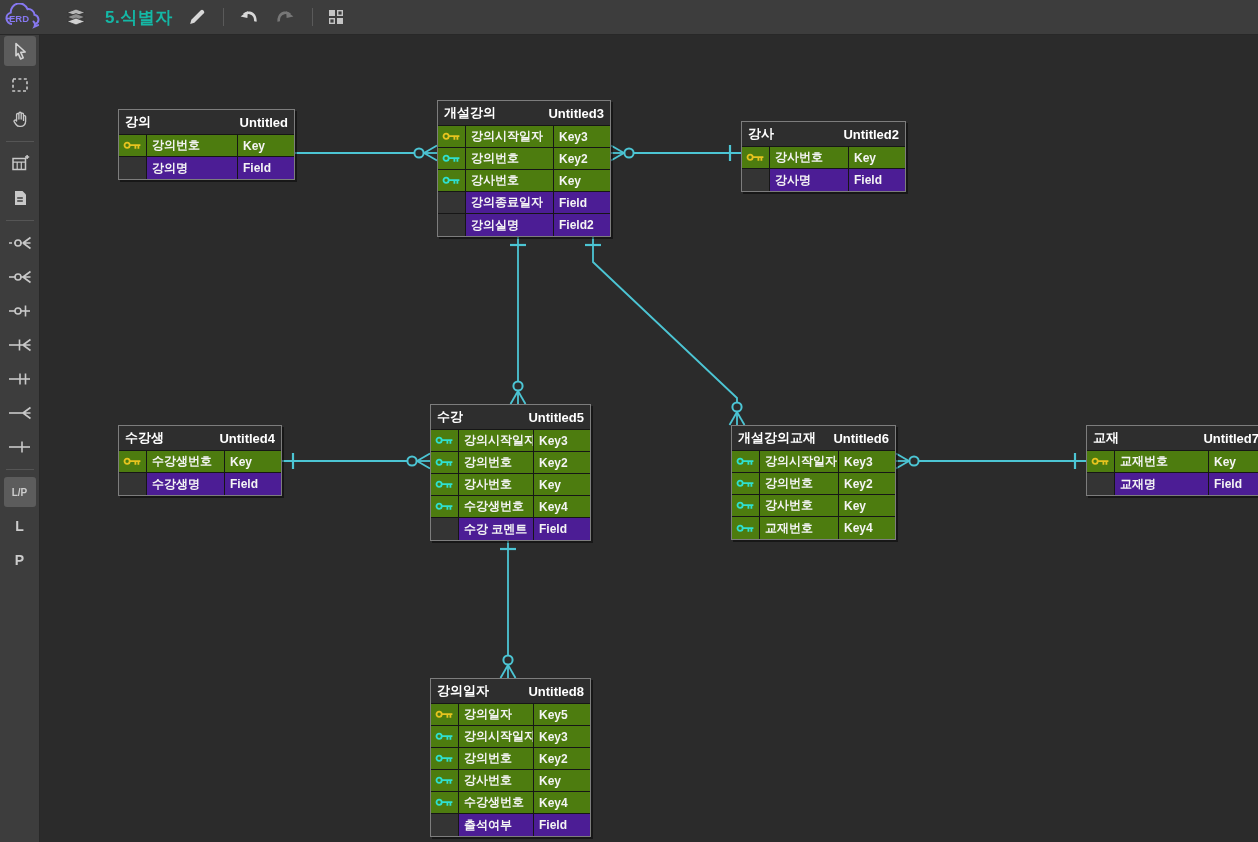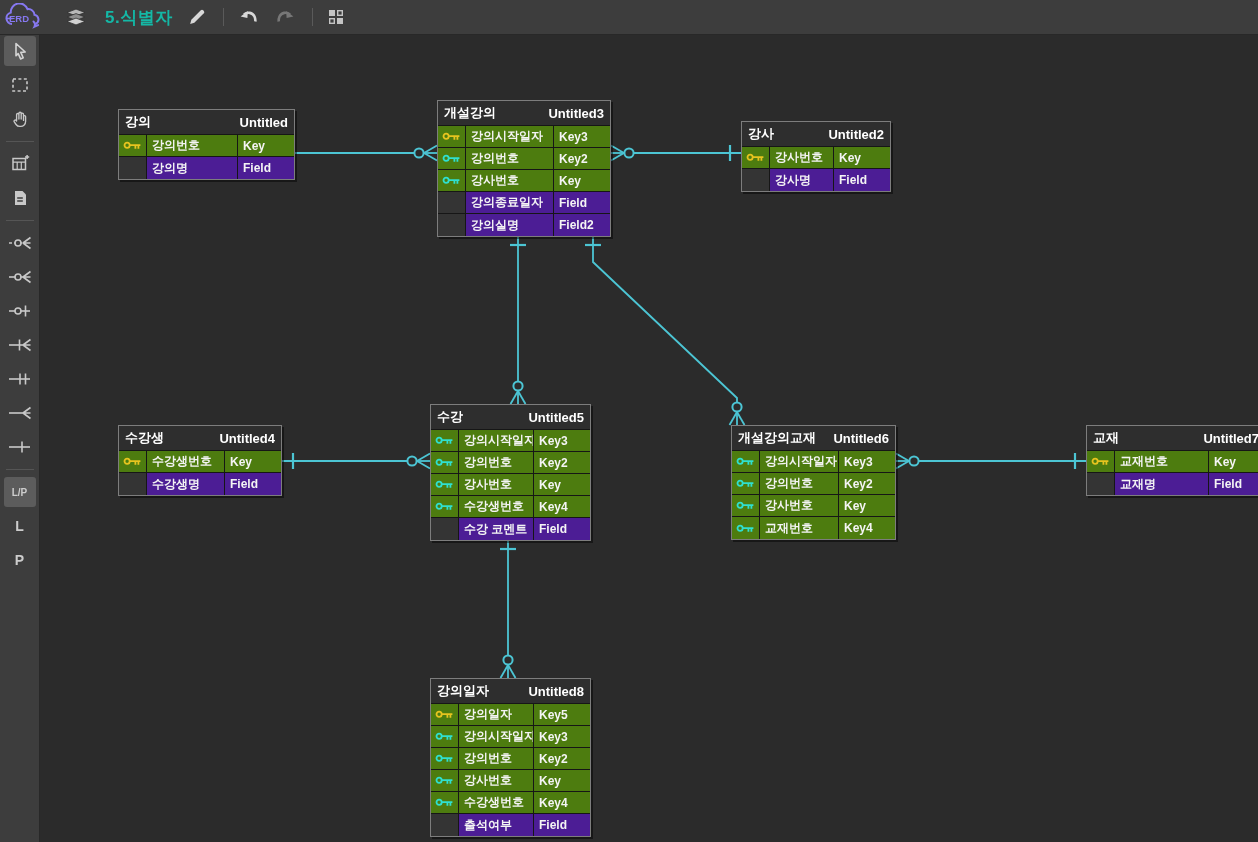--- a/index.html
+++ b/index.html
@@ -307,21 +307,21 @@
           <div class="cell namecell">강의종료일자</div>
           <div class="cell typecell">Field</div>
         </div>
         <div class="ent-row plain">
           <div class="cell keycell"></div>
           <div class="cell namecell">강의실명</div>
           <div class="cell typecell">Field2</div>
         </div>
       </div>
     </div>
-    <div class="entity" style="left: 741px; top: 121px; width: 150px;">
+    <div class="entity" style="left: 741px; top: 121px; width: 165px;">
       <div class="ent-header">
         <span>강사</span>
         <span>Untitled2</span>
       </div>
       <div class="ent-body">
         <div class="ent-row key">
           <div class="cell keycell">
             <svg width="19" height="11" viewBox="0 0 19 11">
               <circle cx="4.1" cy="5.2" r="2.6" fill="none" stroke="#e7c41f" stroke-width="1.8"></circle>
               <path d="M6.8 5.2 H17.4 M12.4 5.2 V8.8 M15.4 5.2 V8.8" stroke="#e7c41f" stroke-width="1.8" fill="none"></path>

